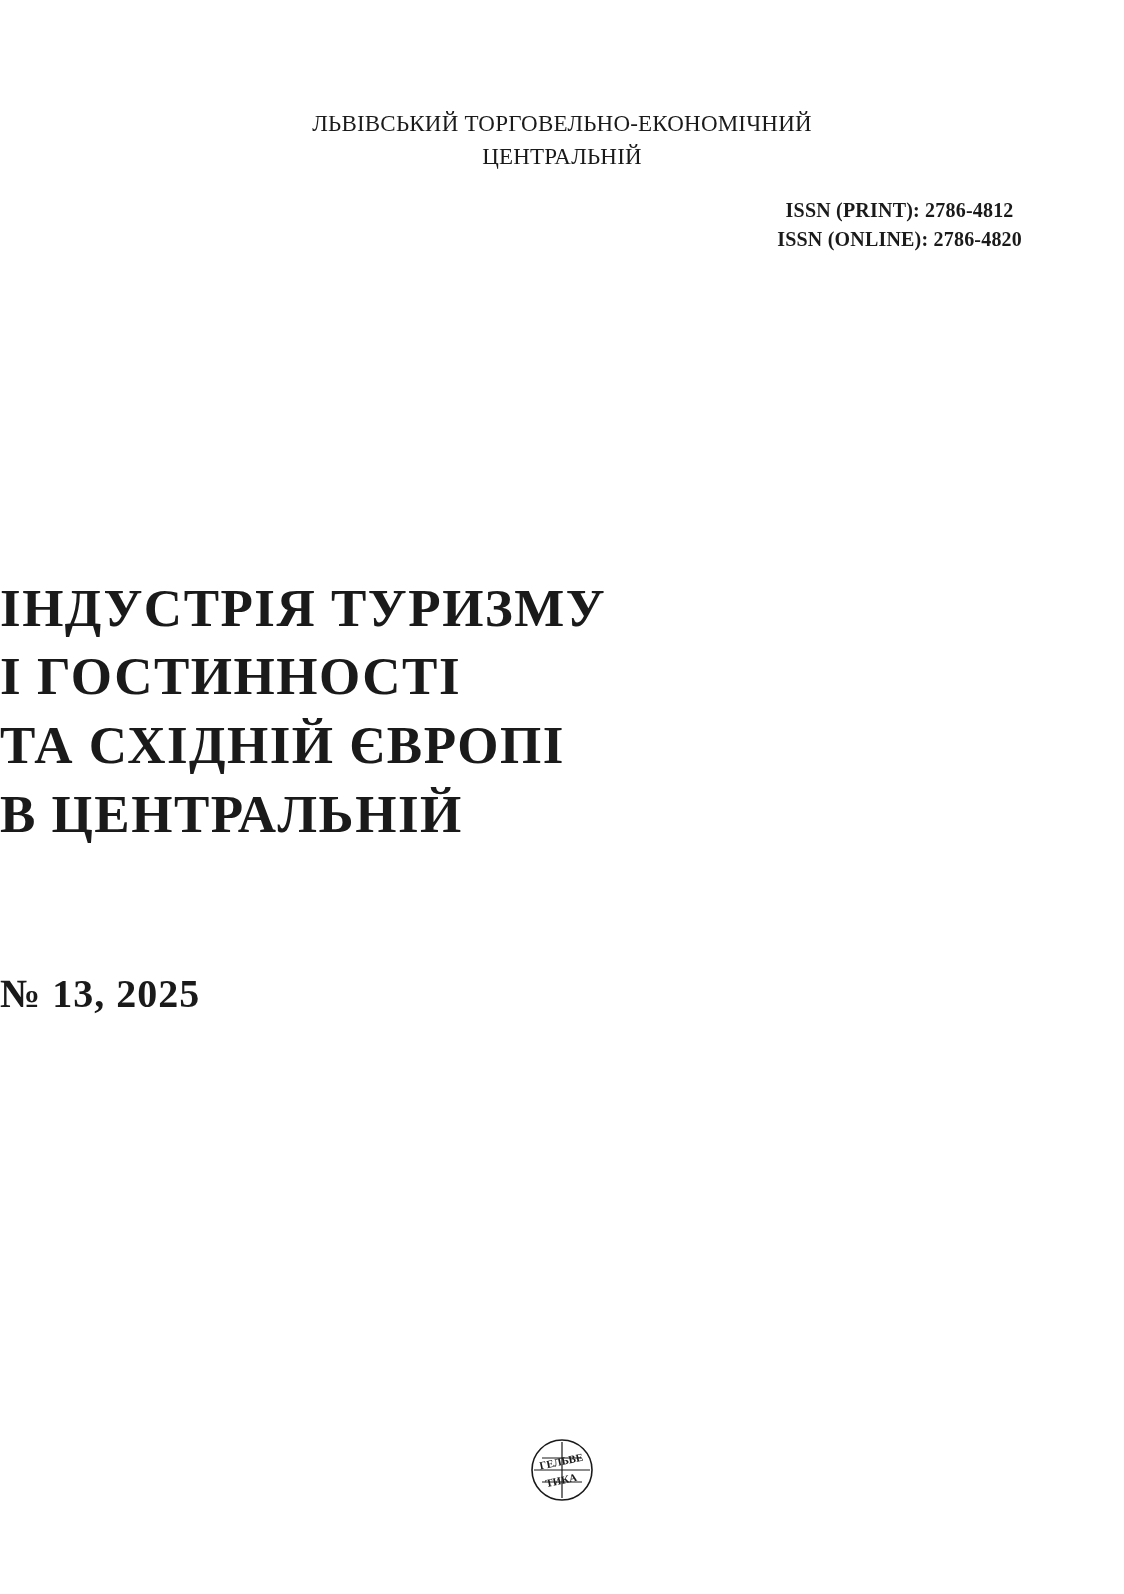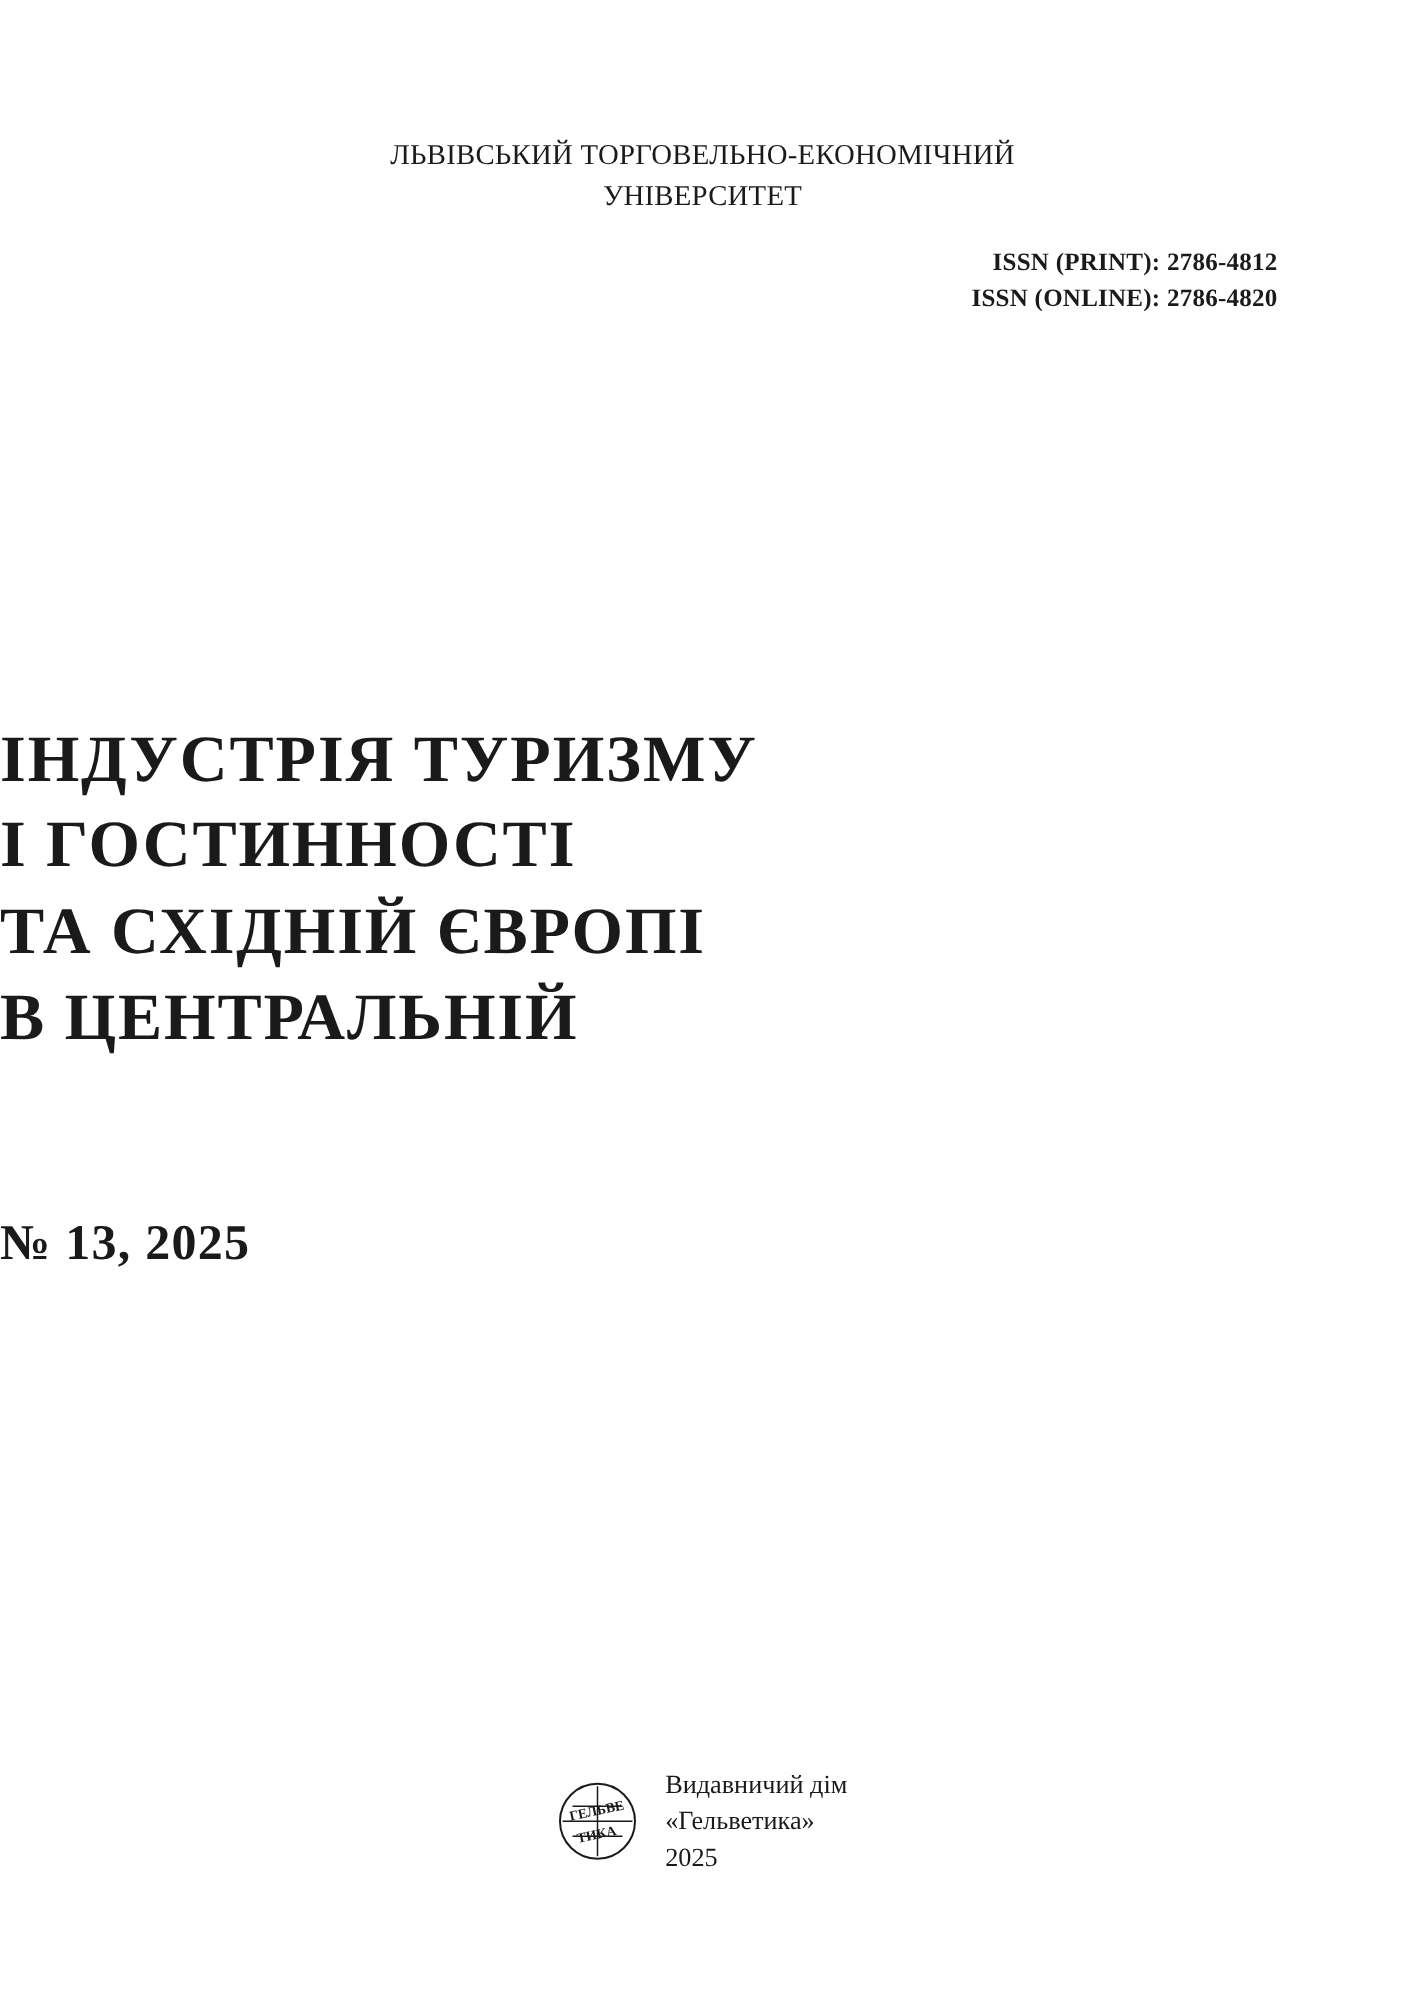--- a/index.html
+++ b/index.html
@@ -31,21 +31,21 @@
   }
   .institution .line {
     display: block;
   }
 
   
   .issn-block {
     position: absolute;
     top: 196px;
     right: 102px;
-    text-align: right;
+    text-align: center;
     font-weight: bold;
     font-size: 20px;
     line-height: 1.45;
     letter-spacing: 0.2px;
   }
   .issn-block .issn-line {
     display: block;
     white-space: nowrap;
   }
 
@@ -109,21 +109,21 @@
     white-space: nowrap;
   }
 </style>
 </head>
 <body>
 
 <div class="page">
 
   <div class="institution">
     <span class="line">ЛЬВІВСЬКИЙ ТОРГОВЕЛЬНО-ЕКОНОМІЧНИЙ</span>
-    <span class="line">УНІВЕРСИТЕТ</span>
+    <span class="line">ЦЕНТРАЛЬНІЙ</span>
   </div>
 
   <div class="issn-block">
     <span class="issn-line">ISSN (PRINT): 2786-4812</span>
     <span class="issn-line">ISSN (ONLINE): 2786-4820</span>
   </div>
 
   <h1 class="title">
     <span class="tline">ІНДУСТРІЯ ТУРИЗМУ</span>
     <span class="tline">І ГОСТИННОСТІ</span>
@@ -139,21 +139,16 @@
         <svg width="64" height="64" viewBox="0 0 64 64" xmlns="http://www.w3.org/2000/svg">
           <circle cx="32" cy="32" r="30" fill="none" stroke="#1a1a1a" stroke-width="1.6"></circle>
           <path d="M32 4 L32 60 M4 32 L60 32" stroke="#1a1a1a" stroke-width="1.2"></path>
           <path d="M12 20 L52 20 M12 44 L52 44" stroke="#1a1a1a" stroke-width="1.2"></path>
           <g fill="#1a1a1a" font-family="Liberation Serif, serif" font-size="11" font-weight="bold">
             <text x="32" y="27" text-anchor="middle" transform="rotate(-12 32 27)">ГЕЛЬВЕ</text>
             <text x="32" y="46" text-anchor="middle" transform="rotate(-12 32 46)">ТИКА</text>
           </g>
         </svg>
       </span>
-      <div class="publisher">
-        <span class="pline">Видавничий дім</span>
-        <span class="pline">«Гельветика»</span>
-        <span class="pline">2025</span>
-      </div>
     </div>
   </div>
 
 </div>
 
 </body></html>

